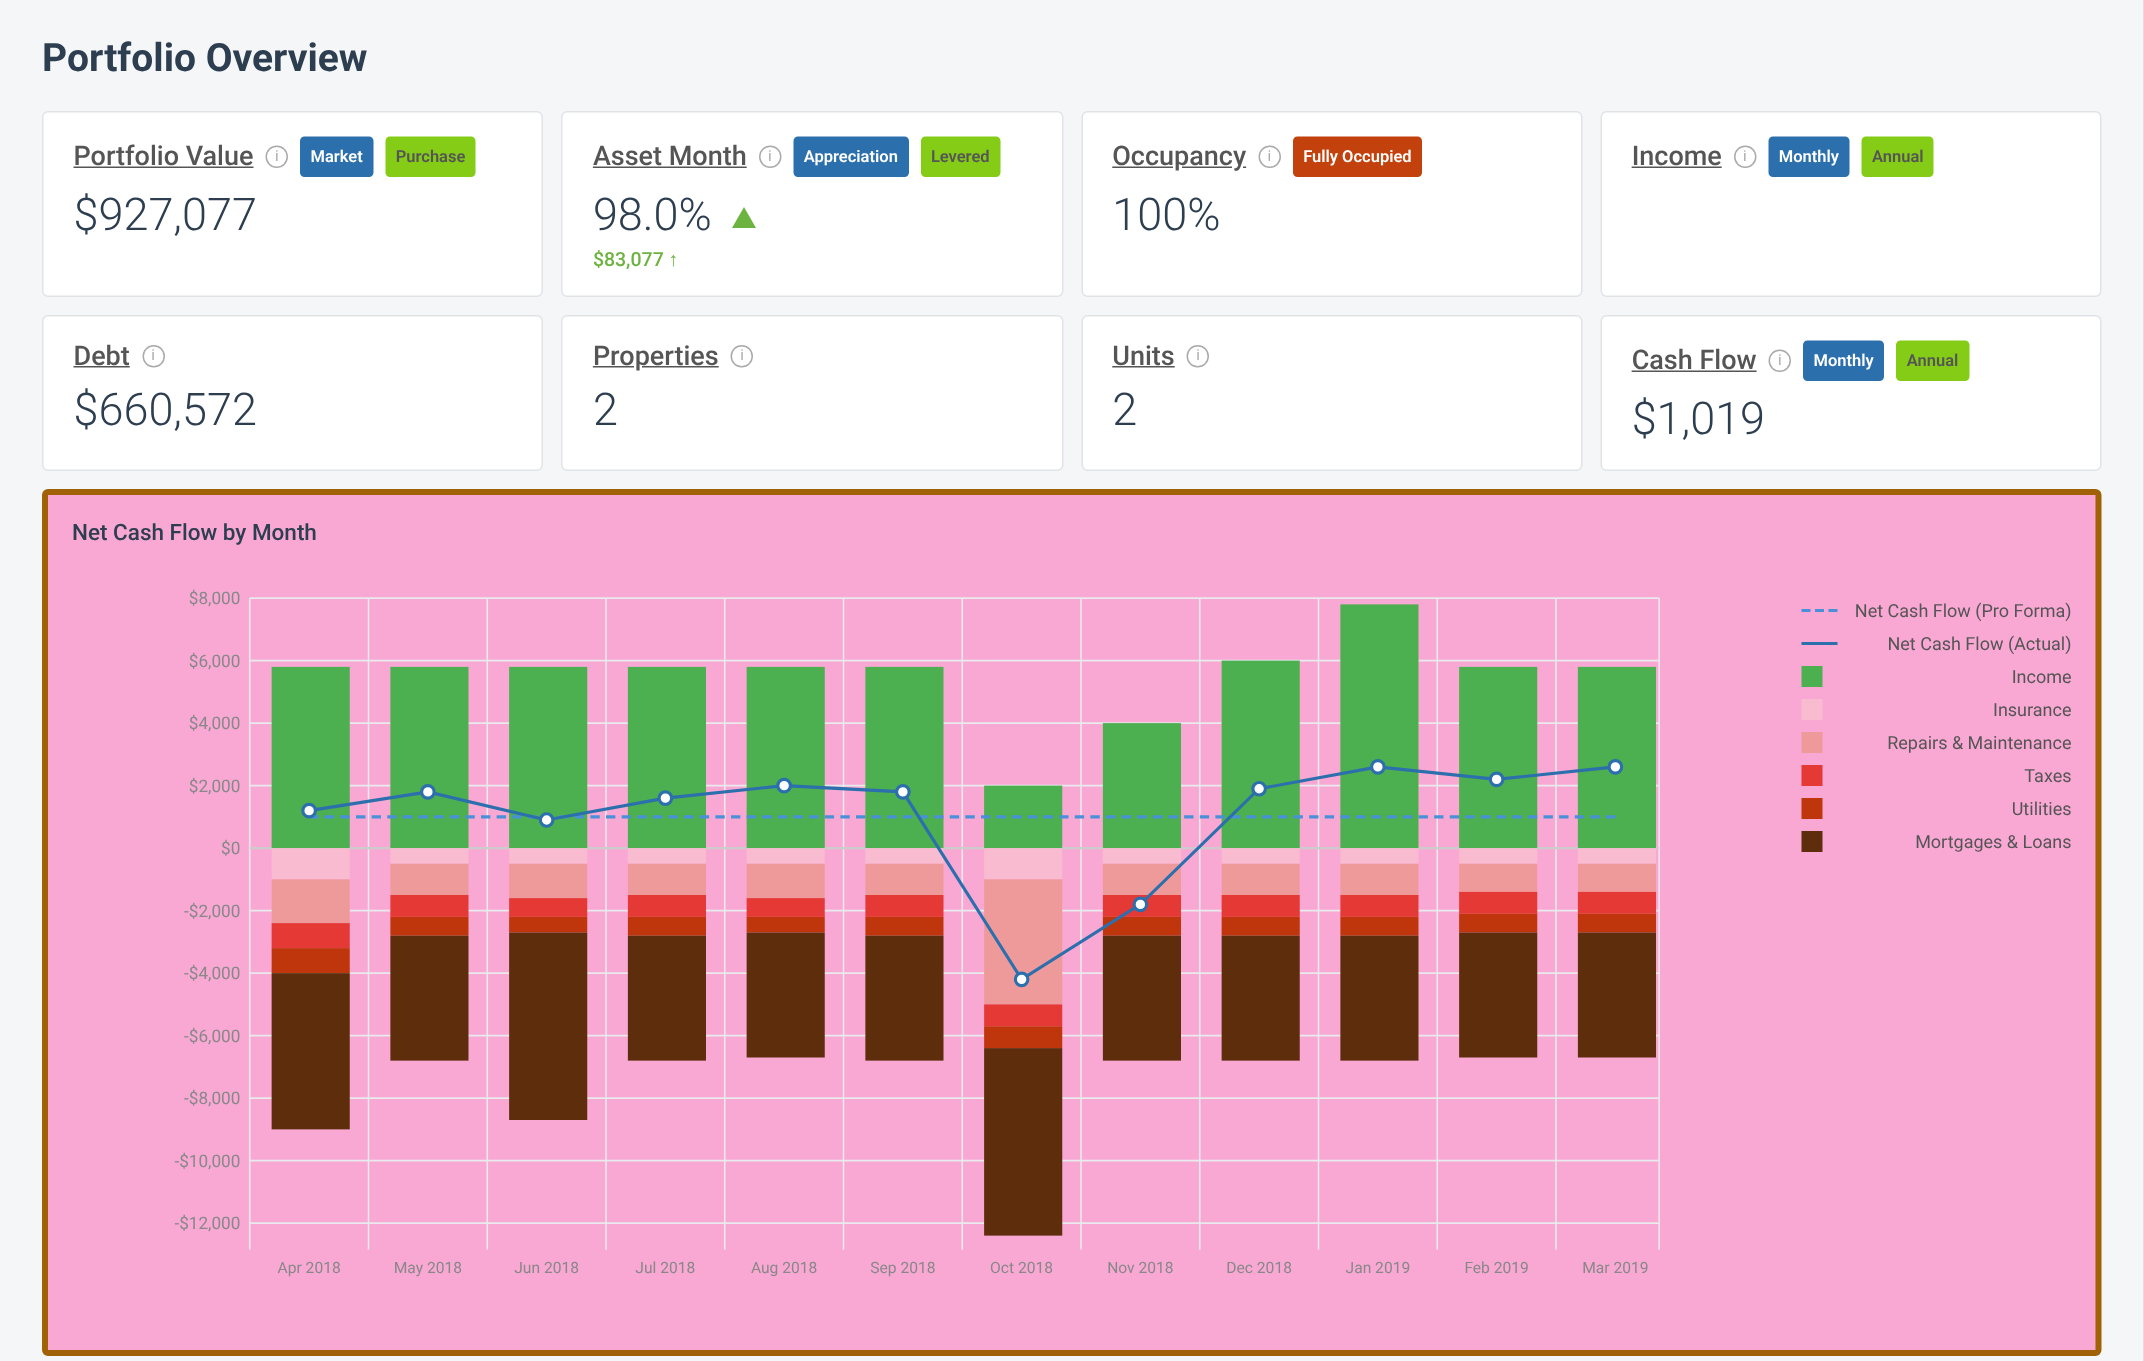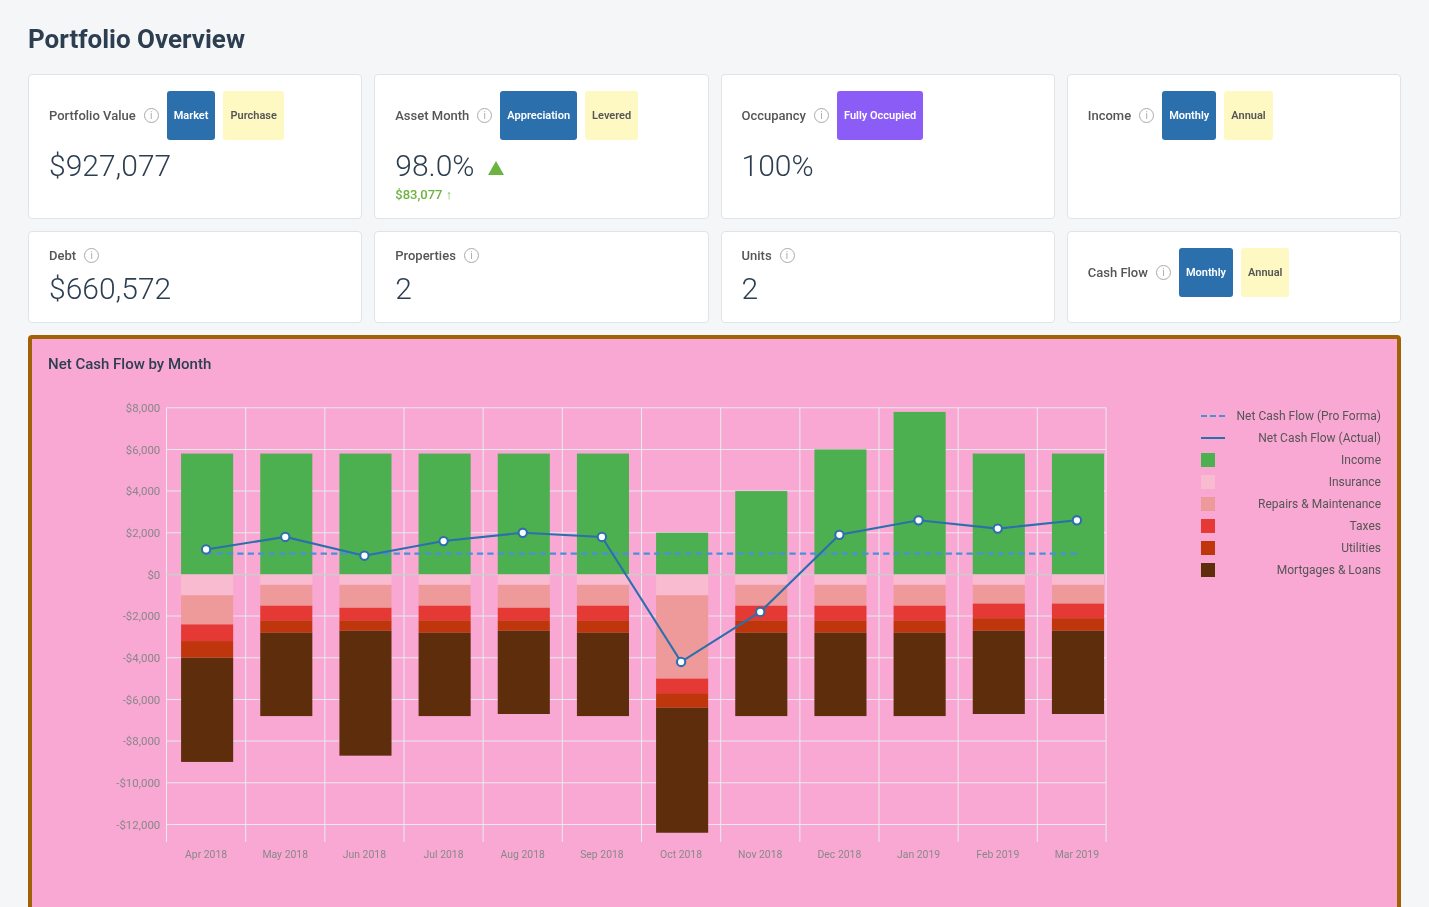--- a/index.html
+++ b/index.html
@@ -2,26 +2,26 @@
 <html><head>
   <meta charset="utf-8">
   <style>
     * { box-sizing: border-box; margin: 0; padding: 0; }
     body { font-family: -apple-system, BlinkMacSystemFont, 'Segoe UI', Roboto, sans-serif; background: #f5f6f7; color: #333; font-size: 14px; }
     .page { padding: 24px 28px; }
     .page-title { font-size: 26px; font-weight: 700; color: #2c3e50; margin-bottom: 20px; }
     .metrics-row { display: flex; gap: 12px; margin-bottom: 12px; }
     .metric-card { background: #fff; border: 1px solid #e0e3e7; border-radius: 4px; padding: 16px 20px; flex: 1; min-width: 0; }
     .metric-header { display: flex; align-items: center; gap: 8px; margin-bottom: 8px; flex-wrap: wrap; }
-    .metric-label { font-size: 13px; color: #555; font-weight: 500; }
+    .metric-label { font-size: 18px; color: #555; font-weight: 500; text-decoration: underline; }
     .info-icon { display: inline-flex; align-items: center; justify-content: center; width: 15px; height: 15px; border-radius: 50%; border: 1px solid #aaa; color: #aaa; font-size: 10px; cursor: pointer; }
-    .badge { display: inline-block; padding: 18px 7px; border-radius: 3px; font-size: 11px; font-weight: 600; cursor: pointer; }
+    .badge { display: inline-block; padding: 7px 7px; border-radius: 3px; font-size: 11px; font-weight: 600; cursor: pointer; }
     .badge-blue { background: #2c6fad; color: #fff; }
-    .badge-gray { background: #fef9c3; color: #555; }
-    .badge-green { background: #8b5cf6; color: #fff; }
+    .badge-gray { background: #84cc16; color: #555; }
+    .badge-green { background: #c2410c; color: #fff; }
     .metric-value { font-size: 30px; font-weight: 300; color: #2c3e50; }
     .metric-sub { font-size: 13px; color: #6db33f; margin-top: 4px; font-weight: 500; }
     .triangle-up { display: inline-block; width: 0; height: 0; border-left: 8px solid transparent; border-right: 8px solid transparent; border-bottom: 14px solid #6db33f; margin-left: 6px; vertical-align: middle; }
     .chart-section { background: #f9a8d4; border: 4px solid #a16207; border-radius: 4px; padding: 16px; margin-top: 8px; }
     .chart-title { font-size: 15px; font-weight: 500; color: #2c3e50; margin-bottom: 16px; }
     .chart-container { display: flex; gap: 16px; }
     .chart-area { flex: 1; position: relative; }
     .chart-legend { width: 180px; flex-shrink: 0; padding-top: 20px; }
     .legend-item { display: flex; align-items: center; gap: 8px; margin-bottom: 8px; font-size: 12px; color: #555; justify-content: space-between; }
     .legend-color { width: 14px; height: 14px; flex-shrink: 0; }
@@ -104,20 +104,21 @@
       <div class="metric-value">2</div>
     </div>
 
     <div class="metric-card">
       <div class="metric-header">
         <span class="metric-label">Cash Flow</span>
         <span class="info-icon">i</span>
         <span class="badge badge-blue">Monthly</span>
         <span class="badge badge-gray">Annual</span>
       </div>
+      <div class="metric-value">$1,019</div>
     </div>
   </div>
 
   <div class="chart-section">
     <div class="chart-title">Net Cash Flow by Month</div>
     <div class="chart-container">
       <div class="chart-area">
         <svg width="100%" height="500" viewBox="0 0 960 480">
 
           <text x="42" y="22" font-size="11" fill="#888" text-anchor="end">$8,000</text>

